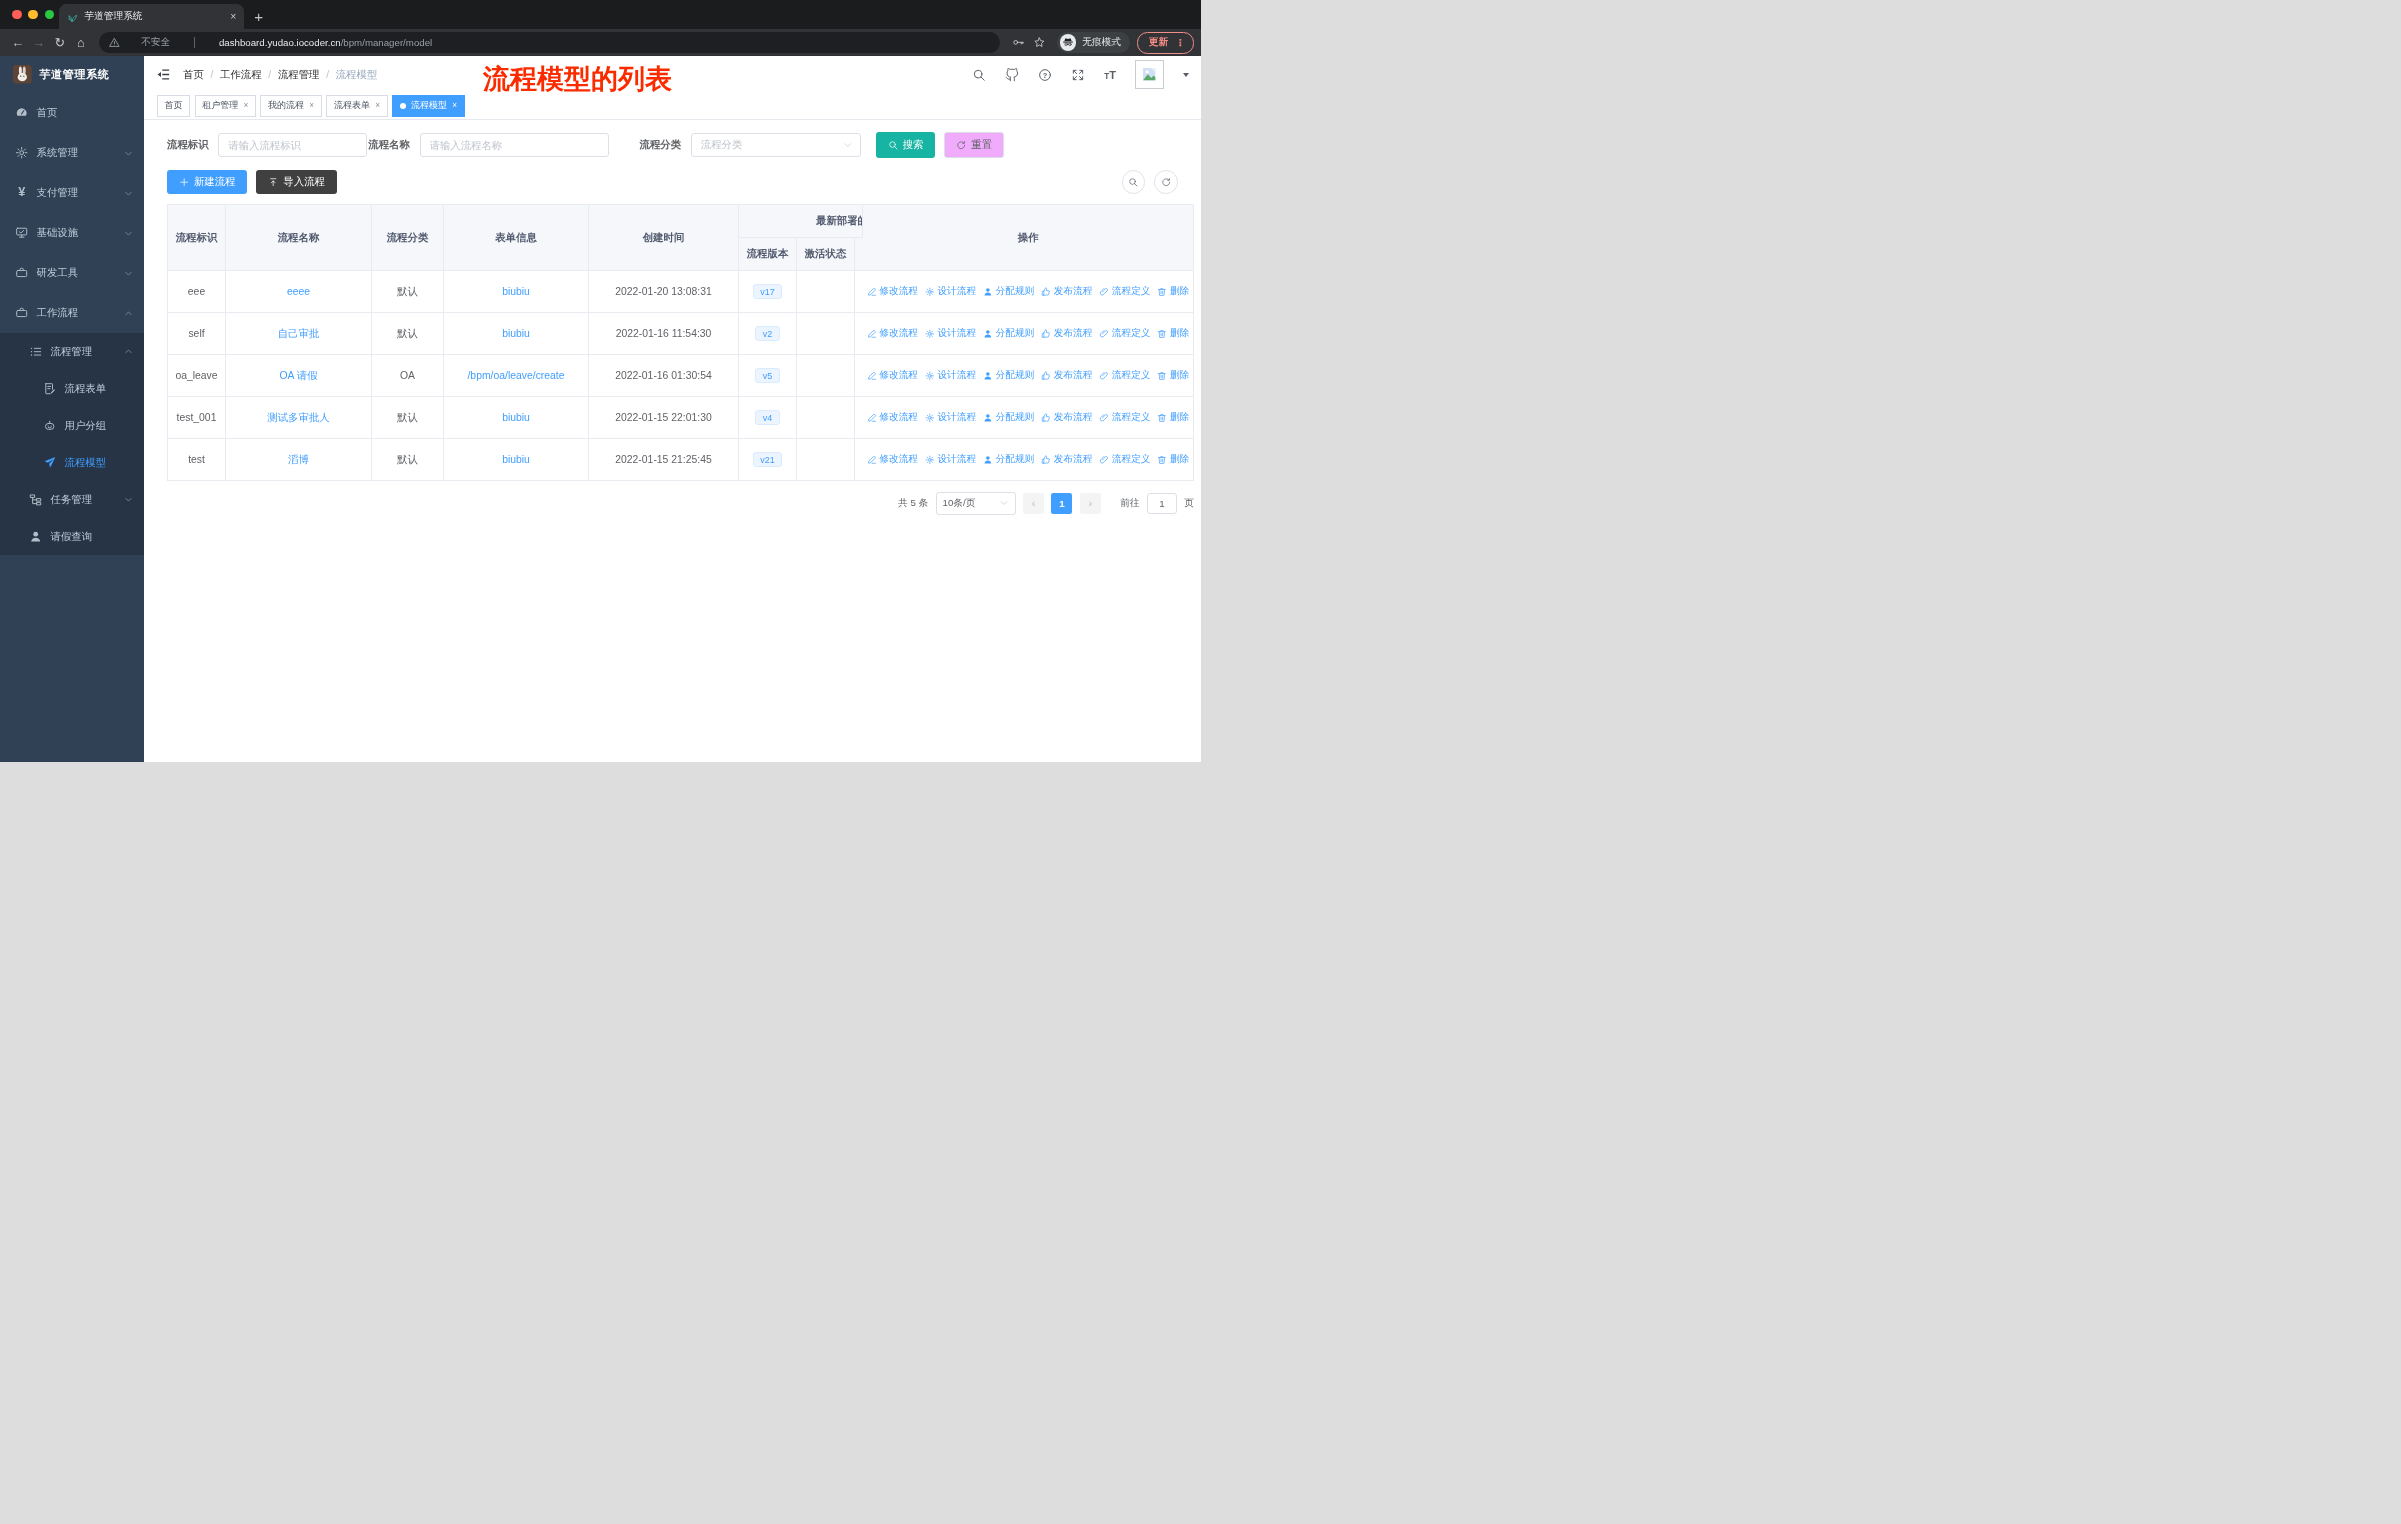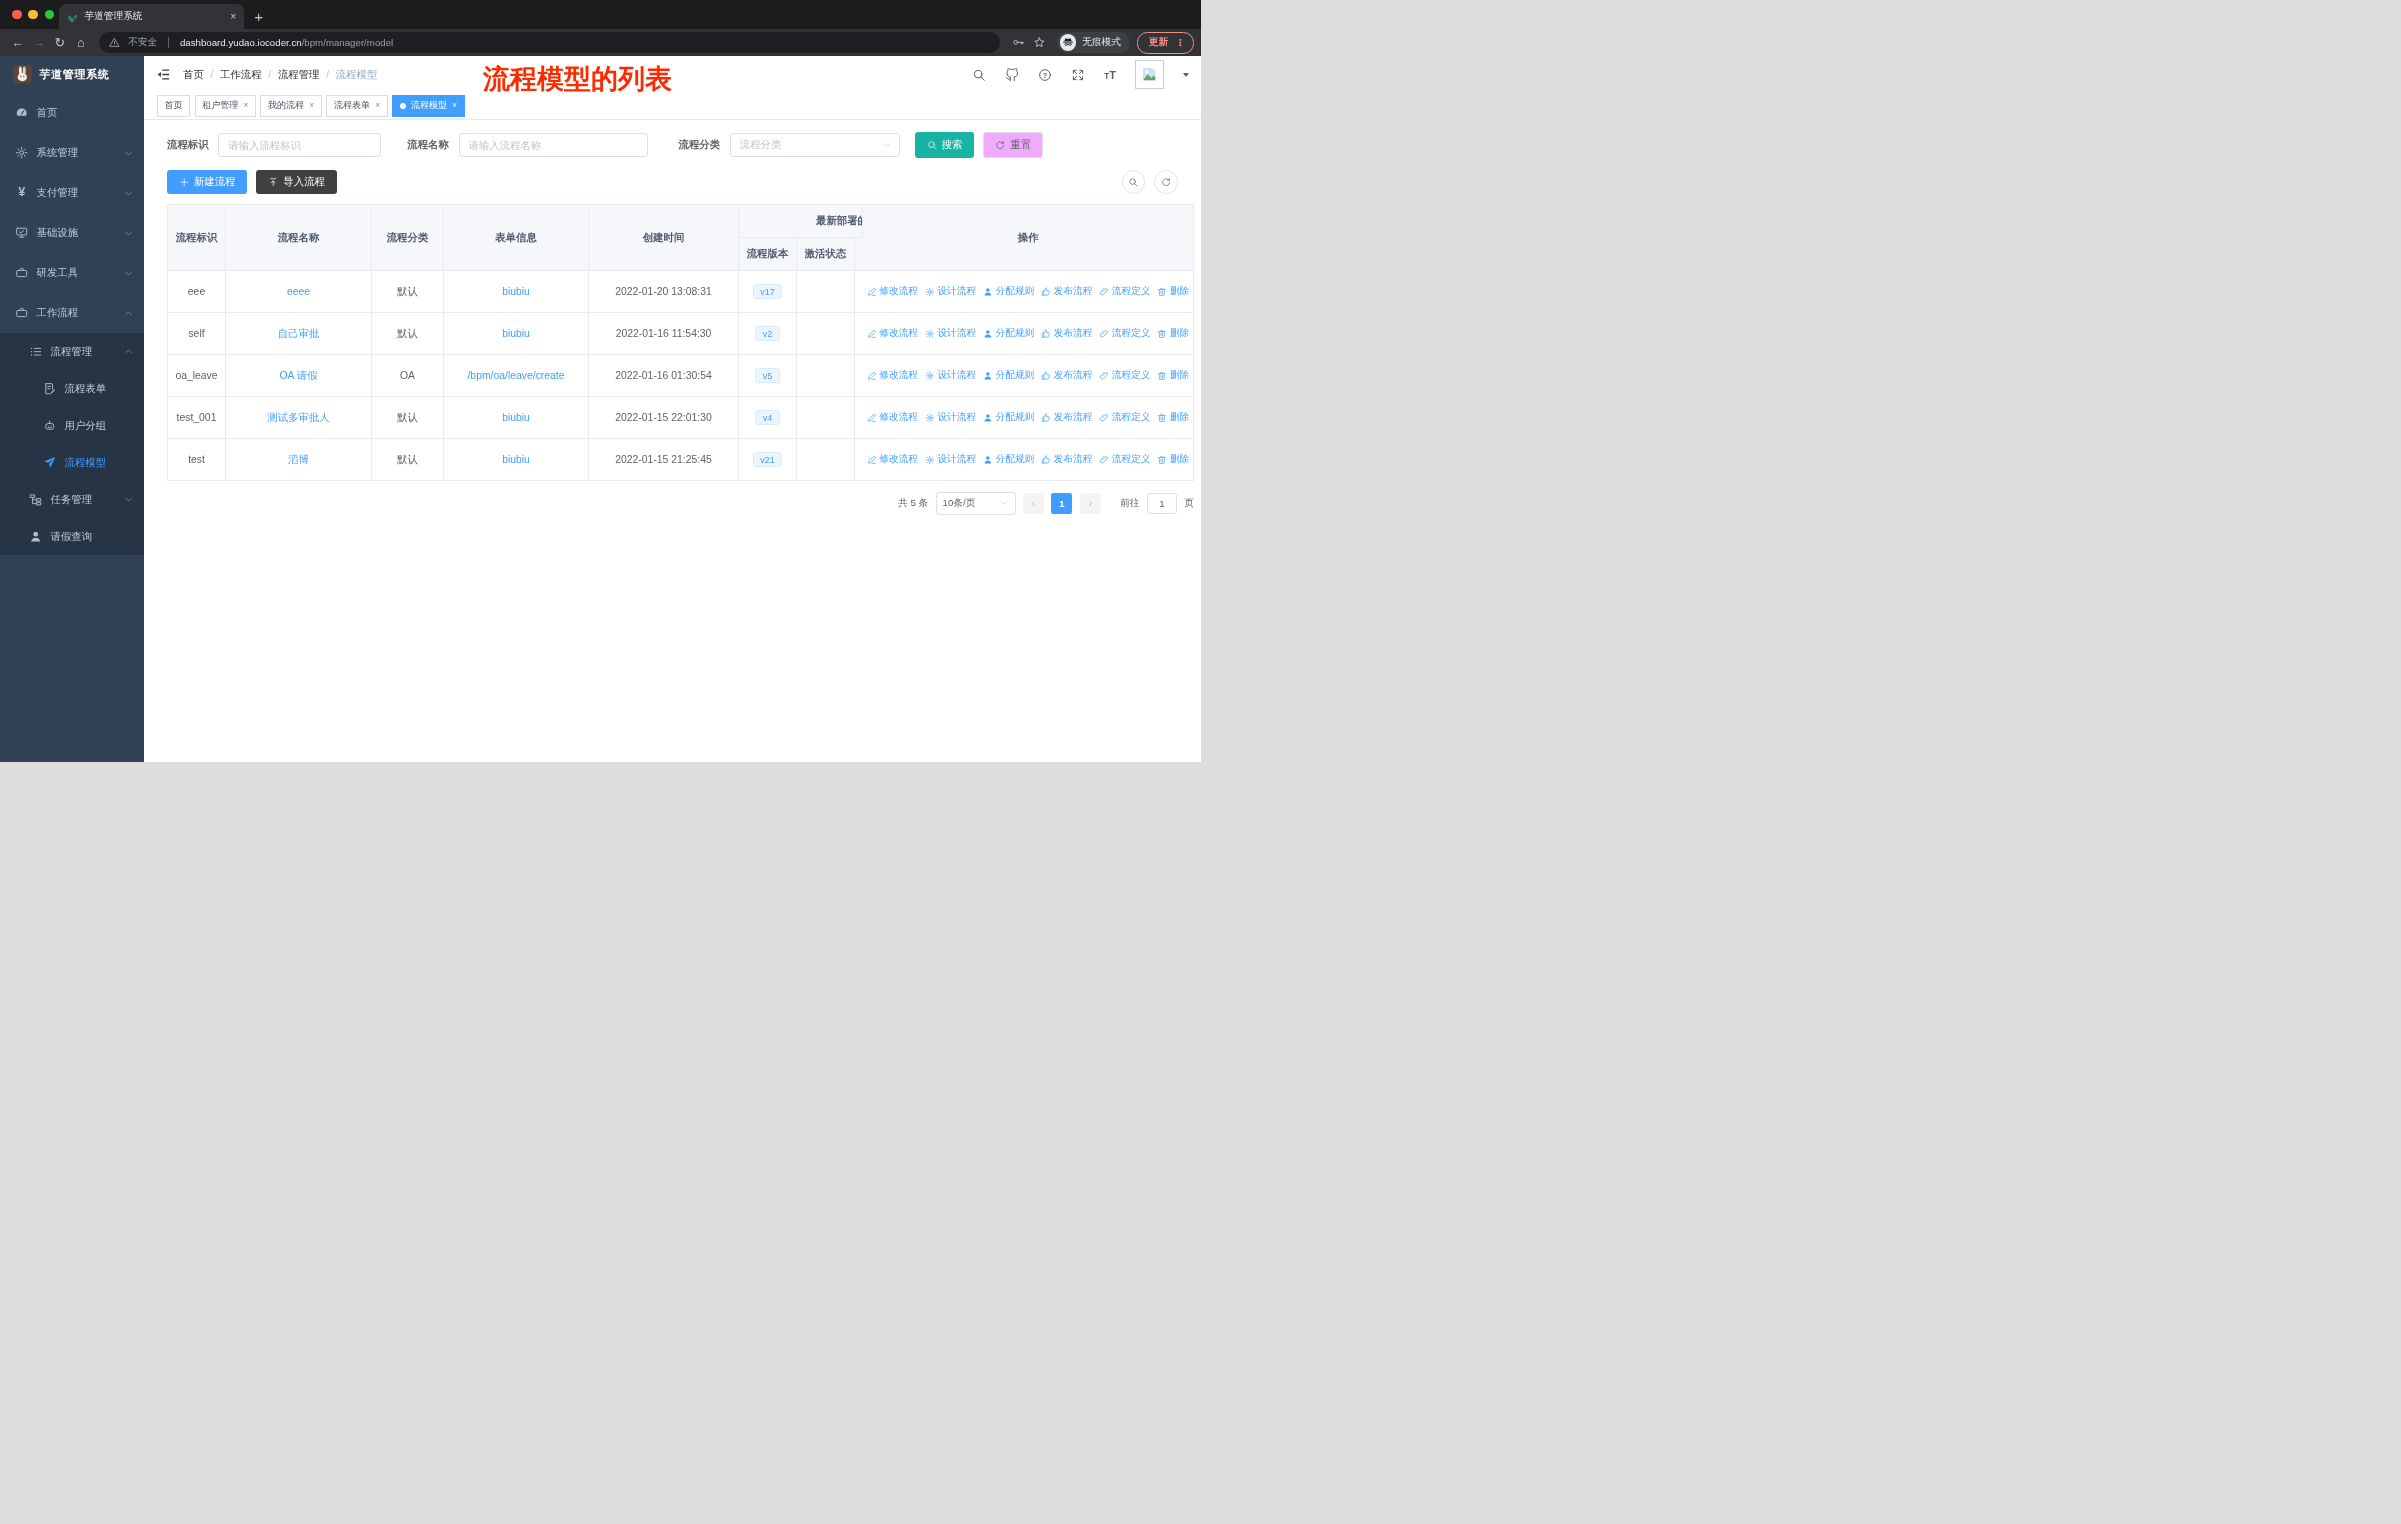--- a/index.html
+++ b/index.html
@@ -13,21 +13,21 @@
   .lights{position:absolute;left:12px;top:9.7px;display:flex;gap:6.7px}
   .light{width:9.7px;height:9.7px;border-radius:50%}
   .tab{margin-left:59px;width:170px;height:25px;background:#323336;border-radius:7.4px 7.4px 0 0;
     display:flex;align-items:center;gap:6px;padding:0 7.4px;color:#e8eaed;font-size:9.7px}
   .tab .ttl{flex:1;white-space:nowrap;overflow:hidden}
   .tab .x{color:#c3c6c9;font-size:10.4px;cursor:default}
   .newtab{color:#c3c6c9;font-size:15px;margin:0 0 4.5px 10.4px}
   .btoolbar{height:27px;background:#323336;display:flex;align-items:center;padding:0 7.4px;color:#c7cacd}
   .navg{width:21px;height:21px;display:flex;align-items:center;justify-content:center;font-size:12.7px;border-radius:50%}
   .addr{flex:1;height:21px;margin:0 7.4px;background:#1e1f22;border-radius:10.4px;display:flex;
-    align-items:center;padding:0 10.4px;font-size:9.7px;color:#9aa0a6;gap:8px;min-width:0}
+    align-items:center;padding:0 10.4px;font-size:9.7px;color:#9aa0a6;gap:21px;min-width:0}
   .addr .sep{width:0.7px;height:11px;background:#5f6368;margin:0 3px}
   .addr .dom{color:#e8eaed}
   .chip{height:21px;background:#3c4043;border-radius:10.4px;display:flex;align-items:center;gap:6px;
     padding:0 9px 0 3px;color:#e8eaed;font-size:9.7px;margin:0 7.4px}
   .inc{width:16.4px;height:16.4px;border-radius:50%;background:#e8eaed;display:flex;align-items:center;justify-content:center;color:#202124}
   .updt{height:20px;border:1.1px solid #ef8f88;border-radius:10.4px;color:#f28b82;font-size:9.7px;
     display:flex;align-items:center;gap:7.4px;padding:0 7.4px 0 10.4px;font-weight:bold}
 
   
   .app{display:flex;height:706px}
@@ -71,21 +71,21 @@
   .tg.active .x{color:#fff}
   .dot{width:6px;height:6px;border-radius:50%;background:#fff}
 
   
   .content{flex:1;padding:12px 23px 0;position:relative}
   .frow{display:flex;align-items:center}
   .flbl{font-size:10.4px;font-weight:bold;color:#606266;margin-right:9.7px;white-space:nowrap}
   .finp{height:24px;border:0.7px solid #dcdfe6;border-radius:3px;padding:0 9px;font-size:10.4px;color:#606266;
     font-family:inherit;outline:none;box-sizing:border-box}
   .finp::placeholder{color:#bfc4cc}
-  .w200{width:163px;margin-right:26px}
+  .w200{width:149px;margin-right:1px}
   .w228{width:189px;margin-right:31px}
   .fsel{width:170px;height:24px;border:0.7px solid #dcdfe6;border-radius:3px;display:flex;align-items:center;
     padding:0 7.4px 0 9px;font-size:10.4px;color:#bfc4cc;box-sizing:border-box;margin-right:15px;cursor:pointer}
   .fsel .ph{flex:1}
   .selchev{width:9.7px;height:9.7px;color:#c0c4cc}
   .btn{height:24px;border-radius:3px;display:inline-flex;align-items:center;gap:4.5px;padding:0 11px;
     font-size:10.4px;cursor:pointer;border:0.7px solid transparent;white-space:nowrap}
   .btn .bi{width:10.4px;height:10.4px}
   .btn-search{background:#17b3a3;color:#fff;margin-right:9px}
   .btn-reset{background:#f0abfc;color:#606266;border-color:#dcdfe6}

